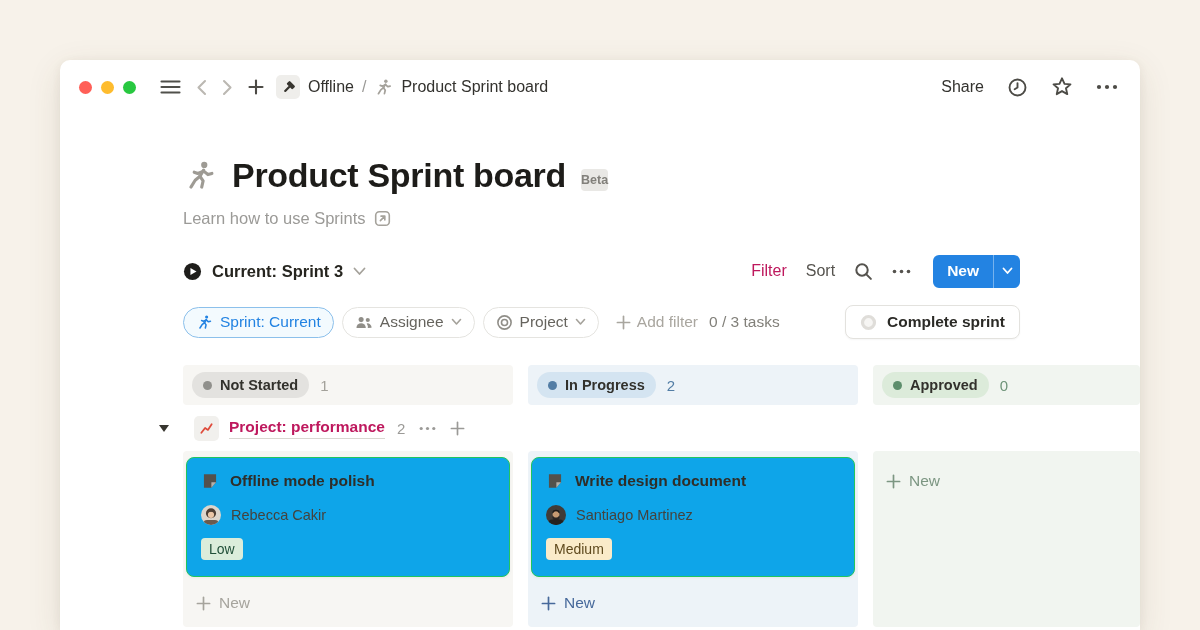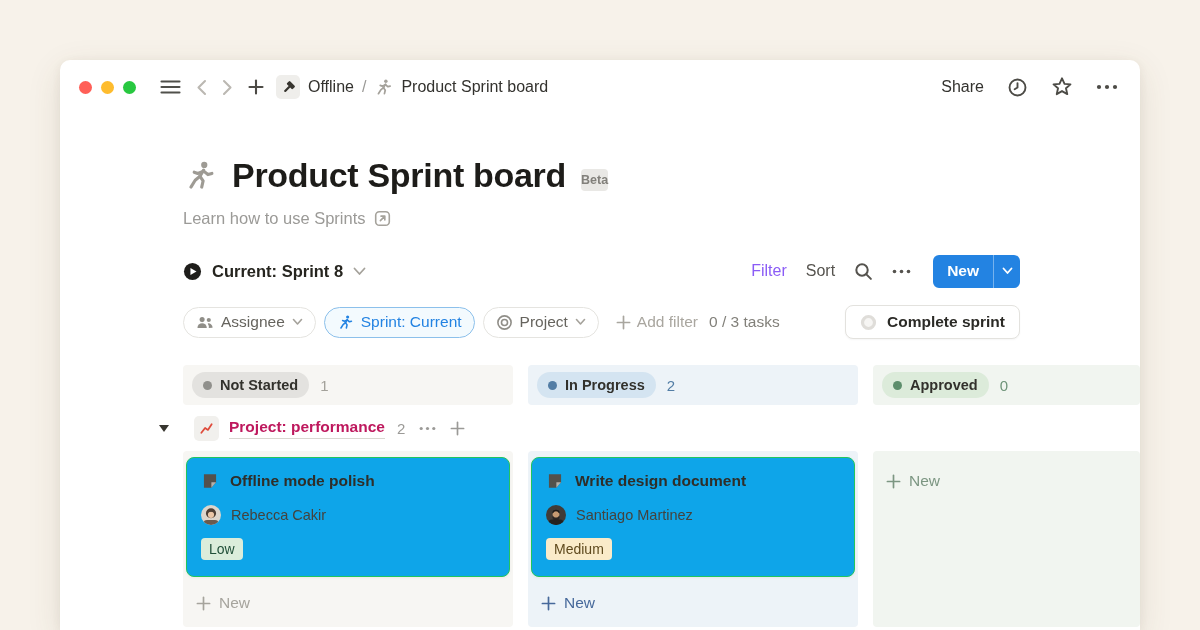--- a/index.html
+++ b/index.html
@@ -30,21 +30,21 @@
   .title-icon { color:#9E9B94; display:flex; }
   h1 { font-size:34px; font-weight:700; color:#1D1C19; letter-spacing:-.3px; }
   .beta { background:#E9E8E5; color:#82807B; font-size:12.5px; font-weight:700; padding:4px 0; border-radius:4px; margin-top:8px; }
   .help-row { margin-top:14px; display:flex; align-items:center; gap:8px; color:#9B9A97; font-size:16.5px; cursor:pointer; }
 
   
   .toolbar { margin-top:26px; display:flex; align-items:center; height:34px; }
   .sprint-select { display:flex; align-items:center; gap:10px; font-size:16.5px; font-weight:700; color:#26251F; cursor:pointer; }
   .chev { color:#A5A29B; display:flex; }
   .tb-actions { margin-left:auto; display:flex; align-items:center; gap:19px; font-size:16px; }
-  .filter-lnk { color:#8b5cf6; cursor:pointer; }
+  .filter-lnk { color:#be185d; cursor:pointer; }
   .sort-lnk { color:#55534E; cursor:pointer; }
   .act-ic { color:#55534E; }
   .new-btn { display:flex; align-items:stretch; height:33px; background:#2383E2; border-radius:6px; overflow:hidden; color:#fff; cursor:pointer; margin-left:3px; }
   .new-btn-main { display:flex; align-items:center; padding:0 14px; font-size:15.5px; font-weight:700; }
   .new-btn-split { width:27px; display:flex; align-items:center; justify-content:center; border-left:1px solid rgba(255,255,255,.38); }
 
   
   .chips-row { margin-top:17px; display:flex; align-items:center; gap:8px; }
   .chip { display:flex; align-items:center; gap:7px; height:31px; padding:0 12px; border-radius:17px; border:1px solid #E5E4E0;
           background:#fff; font-size:15.5px; color:#66645E; cursor:pointer; white-space:nowrap; }
@@ -202,21 +202,21 @@
         <path d="M6 10 L10 6 M6.6 5.8 h3.6 v3.6" fill="none" stroke="#A5A29B" stroke-width="1.5" stroke-linecap="round" stroke-linejoin="round"></path>
       </svg>
   </div>
 
   <div class="toolbar content-pad">
     <div class="sprint-select">
       <svg width="19" height="19" viewBox="0 0 20 20">
           <circle cx="10" cy="10" r="9" fill="#1E1D1A"></circle>
           <polygon points="7.8,6.2 14.2,10 7.8,13.8" fill="#fff"></polygon>
         </svg>
-      <span>Current: Sprint 8</span>
+      <span>Current: Sprint 3</span>
       <span class="chev">
         <svg width="13" height="9" viewBox="0 0 13 9">
             <path d="M1.5 1.5 L6.5 7 L11.5 1.5" fill="none" stroke="currentColor" stroke-width="1.8" stroke-linecap="round" stroke-linejoin="round"></path>
           </svg>
       </span>
     </div>
     <div class="tb-actions">
       <span class="filter-lnk">Filter</span>
       <span class="sort-lnk">Sort</span>
       <button class="icon-btn act-ic">
@@ -237,50 +237,50 @@
         <span class="new-btn-split">
           <svg width="11" height="8" viewBox="0 0 11 8">
               <path d="M1.5 1.5 L5.5 6 L9.5 1.5" fill="none" stroke="#fff" stroke-width="1.8" stroke-linecap="round" stroke-linejoin="round"></path>
             </svg>
         </span>
       </div>
     </div>
   </div>
 
   <div class="chips-row content-pad">
-    <div class="chip">
-      <span class="c-ic">
-        <svg width="18" height="15" viewBox="0 0 20 16" fill="currentColor">
-            <circle cx="6.8" cy="4.8" r="2.8"></circle>
-            <path d="M1.6 14 a5.2 5.2 0 0 1 10.4 0 Z"></path>
-            <circle cx="14.2" cy="5.2" r="2.3"></circle>
-            <path d="M13 9 a4.6 4.6 0 0 1 5.4 4.9 l-4.2 0.1 a7 7 0 0 0-1.2-5 Z"></path>
-          </svg>
-      </span>
-      <span>Assignee</span>
-      <span class="chev">
-          <svg width="11" height="8" viewBox="0 0 11 8">
-            <path d="M1.5 1.5 L5.5 6 L9.5 1.5" fill="none" stroke="currentColor" stroke-width="1.6" stroke-linecap="round" stroke-linejoin="round"></path>
-          </svg>
-        </span>
-    </div>
     <div class="chip active">
       <span class="c-ic">
         <svg width="17" height="17" viewBox="0 0 24 24">
             <circle cx="15" cy="4.2" r="2.2" fill="currentColor"></circle>
             <g stroke="currentColor" stroke-width="2.2" fill="none" stroke-linecap="round" stroke-linejoin="round">
               <path d="M14.6 7.8 L12 12.2"></path>
               <path d="M14.6 8.6 L10.4 10.2 L7.9 9.3"></path>
               <path d="M14.4 8.4 L17.6 11 L20.4 10.2"></path>
               <path d="M12 12.2 L14.2 15.4 L13.2 19.8"></path>
               <path d="M12 12.2 L8.6 15 L5.6 19.8"></path>
             </g>
           </svg>
       </span>
       <span>Sprint: Current</span>
+    </div>
+    <div class="chip">
+      <span class="c-ic">
+        <svg width="18" height="15" viewBox="0 0 20 16" fill="currentColor">
+            <circle cx="6.8" cy="4.8" r="2.8"></circle>
+            <path d="M1.6 14 a5.2 5.2 0 0 1 10.4 0 Z"></path>
+            <circle cx="14.2" cy="5.2" r="2.3"></circle>
+            <path d="M13 9 a4.6 4.6 0 0 1 5.4 4.9 l-4.2 0.1 a7 7 0 0 0-1.2-5 Z"></path>
+          </svg>
+      </span>
+      <span>Assignee</span>
+      <span class="chev">
+          <svg width="11" height="8" viewBox="0 0 11 8">
+            <path d="M1.5 1.5 L5.5 6 L9.5 1.5" fill="none" stroke="currentColor" stroke-width="1.6" stroke-linecap="round" stroke-linejoin="round"></path>
+          </svg>
+        </span>
     </div>
     <div class="chip">
       <span class="c-ic">
         <svg width="17" height="17" viewBox="0 0 18 18" fill="none" stroke="currentColor">
             <circle cx="9" cy="9" r="7" stroke-width="1.7"></circle>
             <circle cx="9" cy="9" r="3.2" stroke-width="1.7"></circle>
           </svg>
       </span>
       <span>Project</span>
       <span class="chev">

